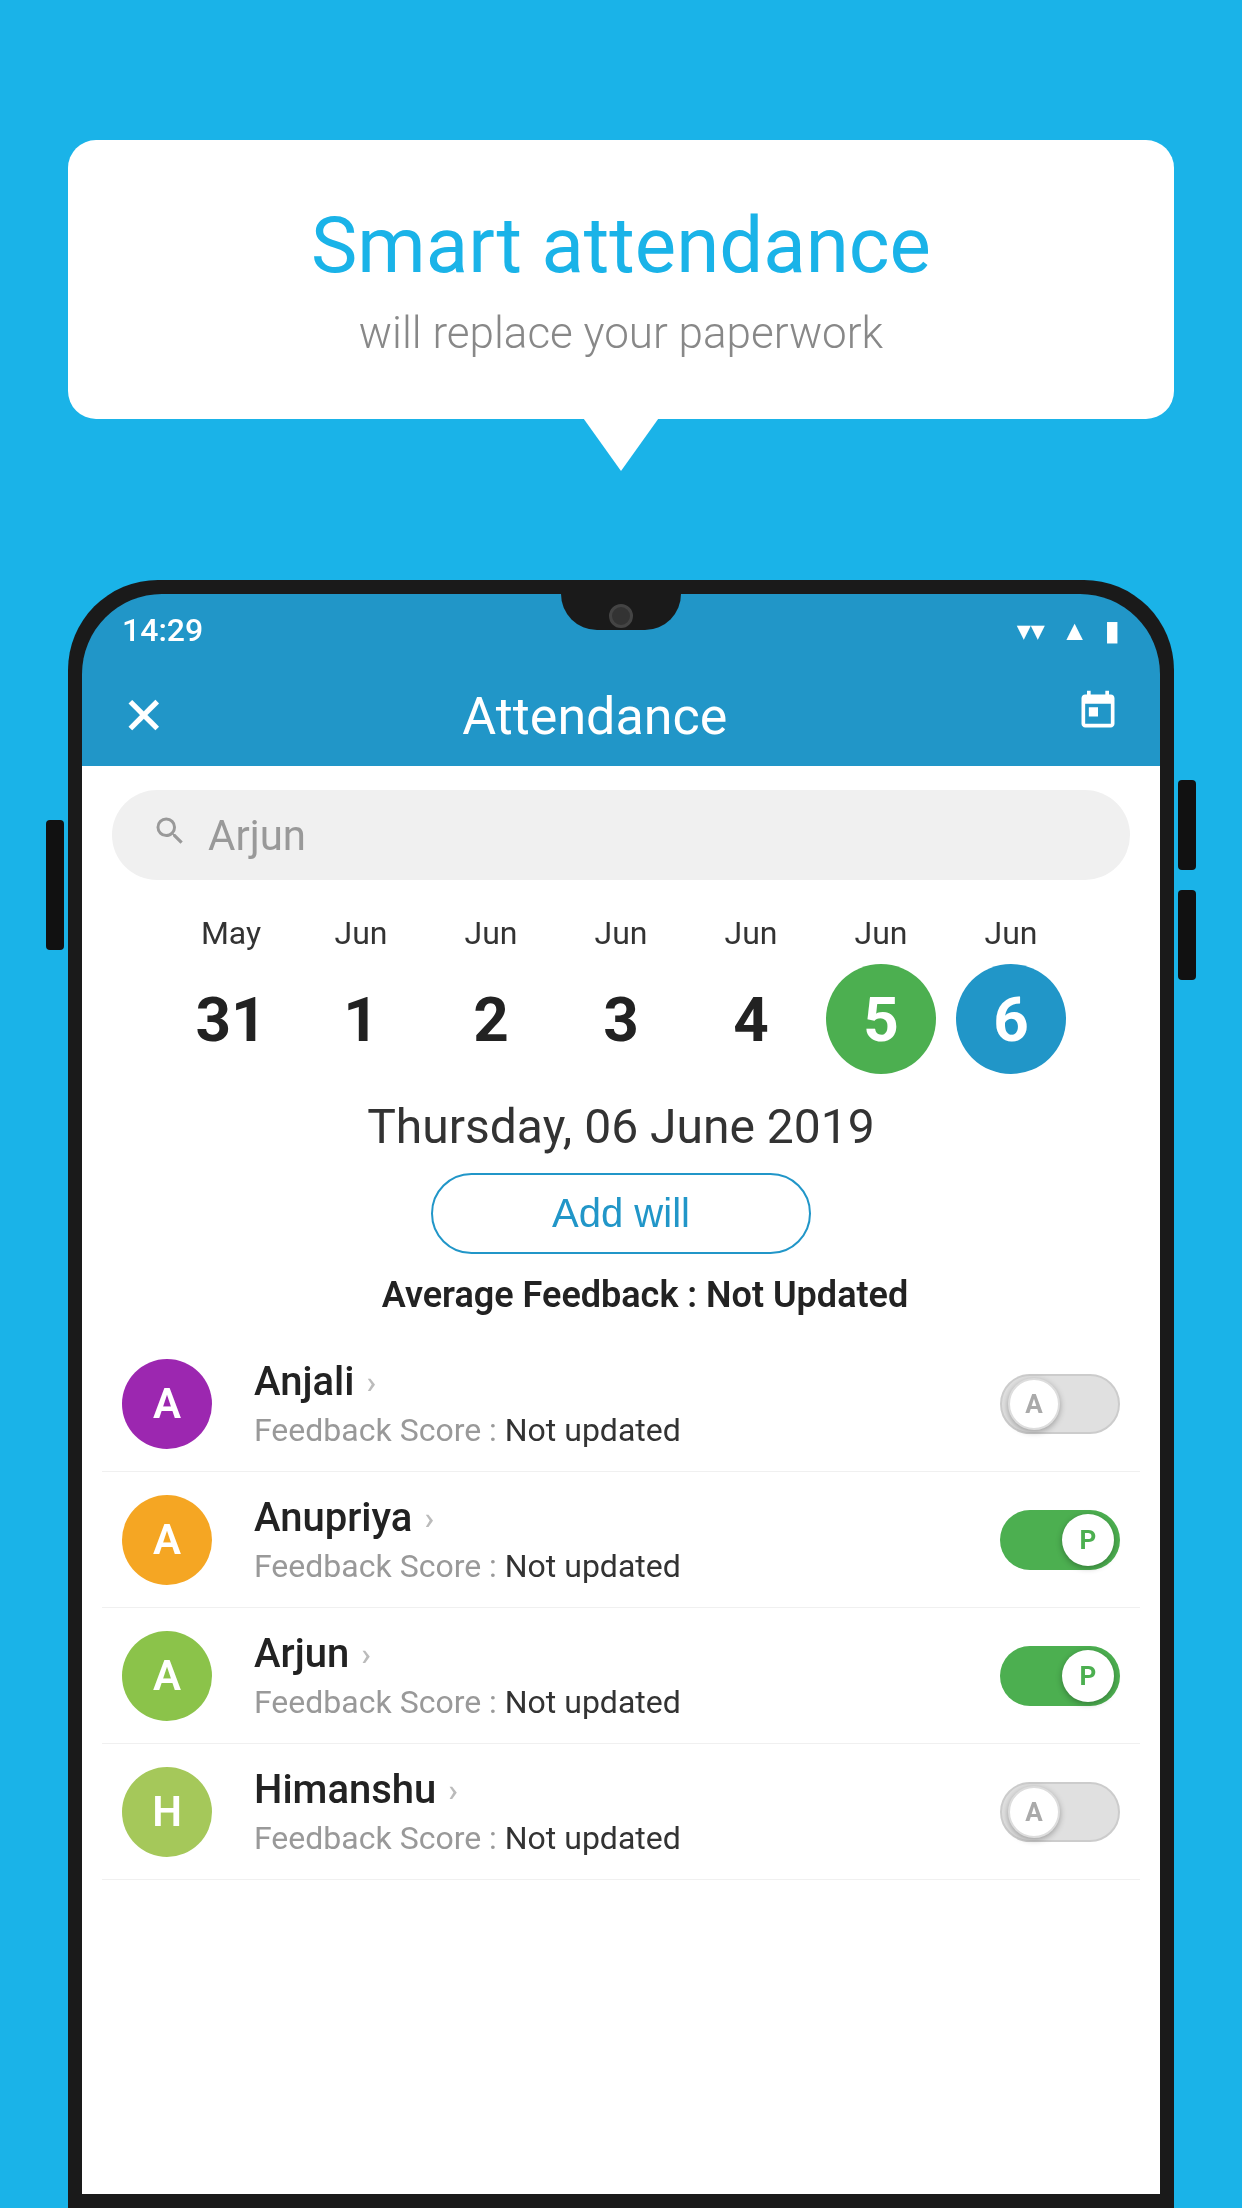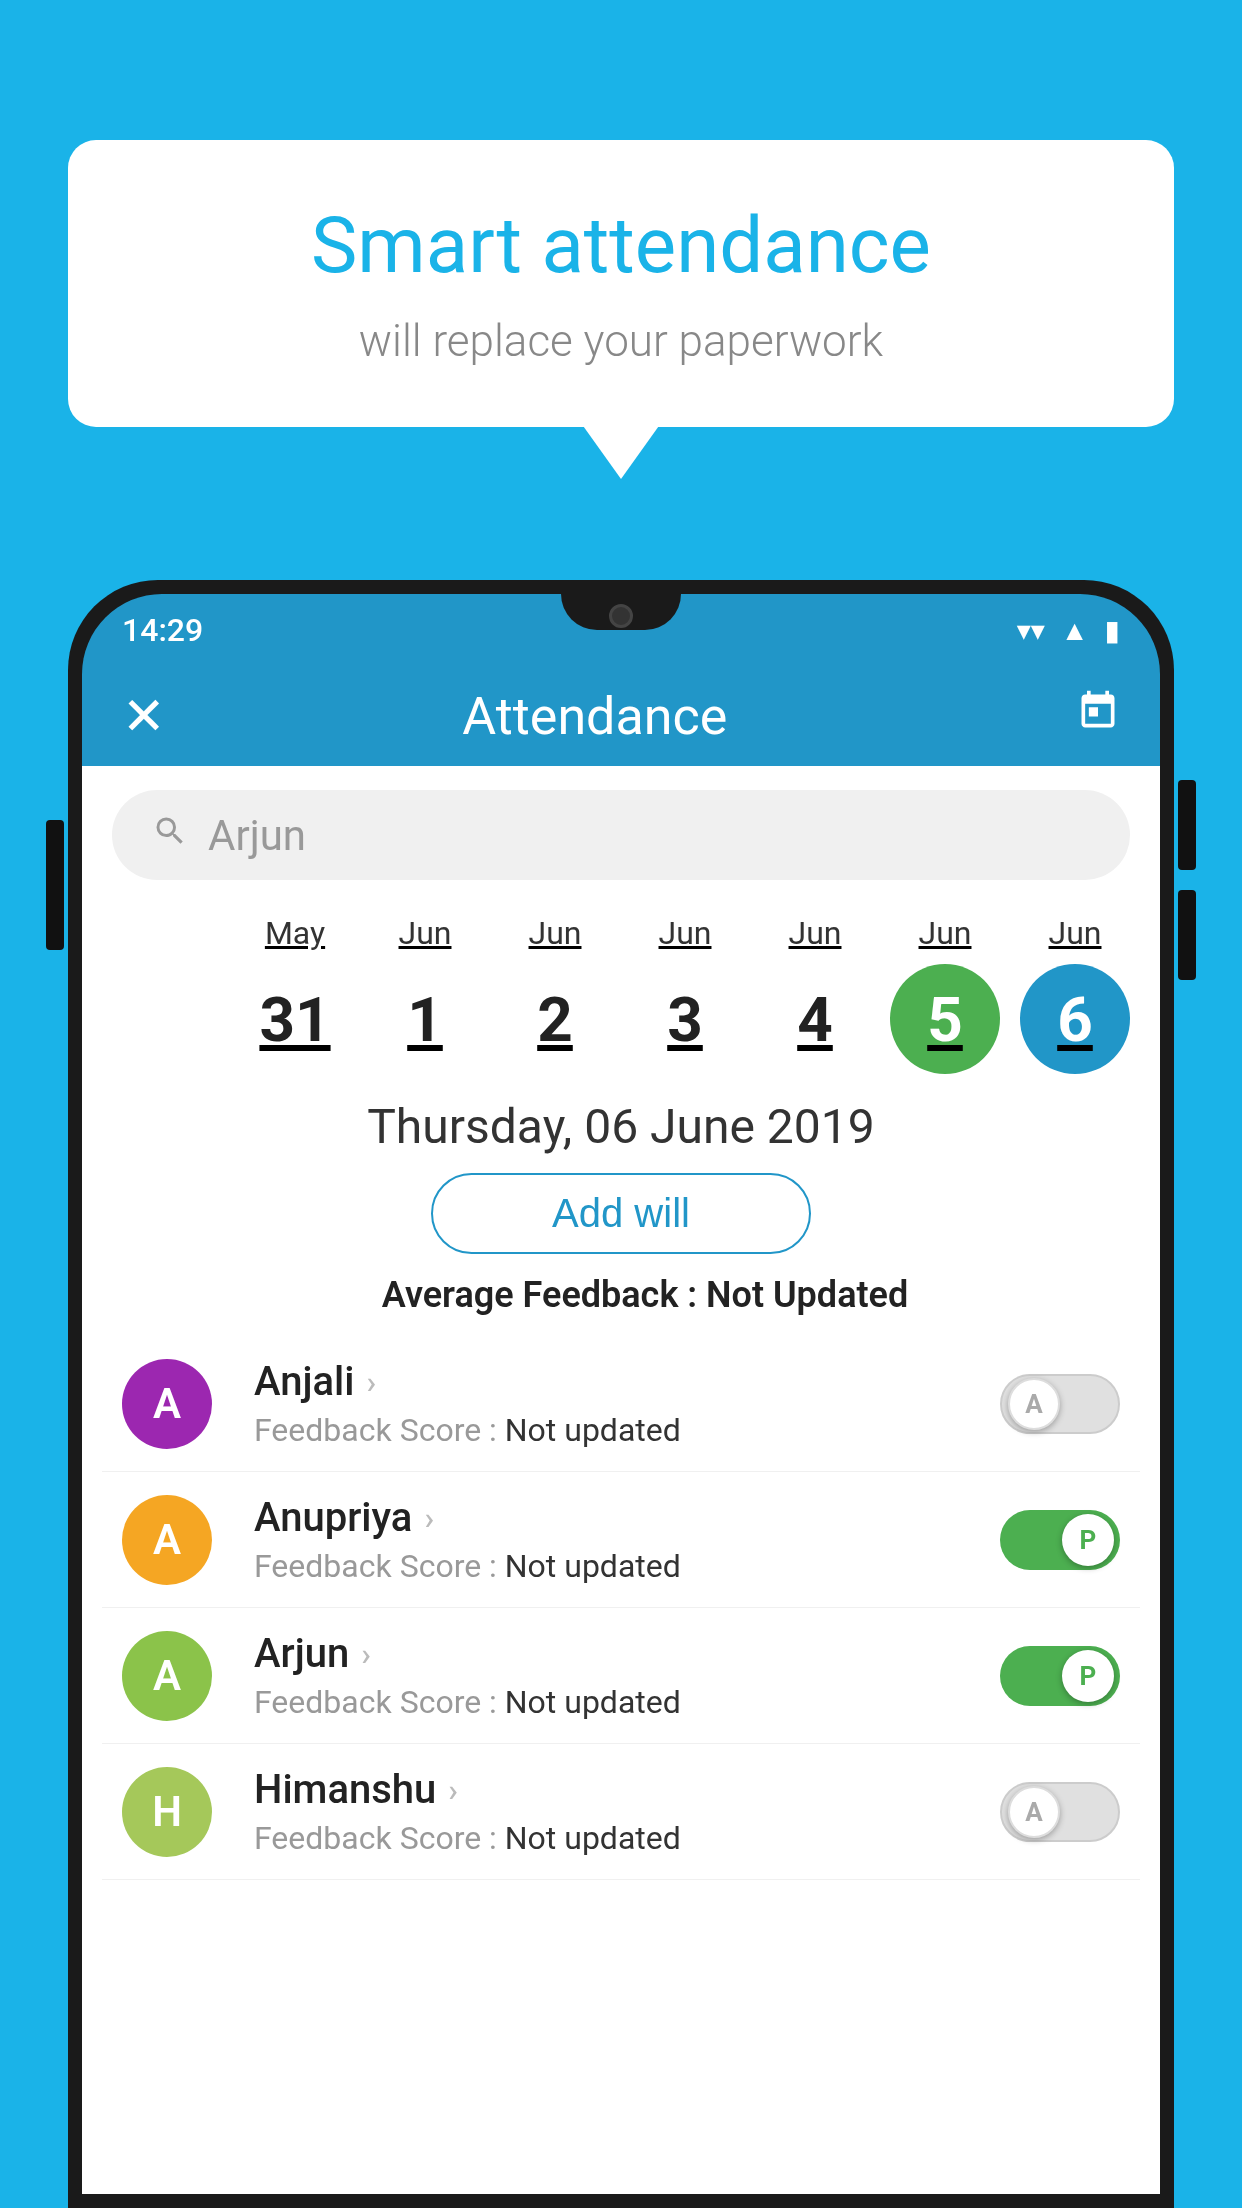--- a/index.html
+++ b/index.html
@@ -35,21 +35,21 @@
       width: 0;
       height: 0;
       border-left: 40px solid transparent;
       border-right: 40px solid transparent;
       border-top: 56px solid white;
     }
     .bubble-title {
       color: #1ab3e8;
       font-size: 78px;
       font-weight: 400;
-      margin-bottom: 24px;
+      margin-bottom: 16px;
     }
     .bubble-subtitle {
       color: #888;
       font-size: 44px;
       font-weight: 300;
     }
 
     
     .phone-frame {
       position: absolute;
@@ -169,24 +169,23 @@
       margin-right: 20px;
     }
     .search-text {
       color: #999;
       font-size: 42px;
     }
 
     
     .date-row {
       display: flex;
-      justify-content: flex-end;
+      justify-content: center;
       padding: 10px 20px 0;
       align-items: center;
-      text-decoration: underline;
     }
     .date-col {
       display: flex;
       flex-direction: column;
       align-items: center;
       width: 130px;
     }
     .date-month {
       font-size: 32px;
       color: #333;

